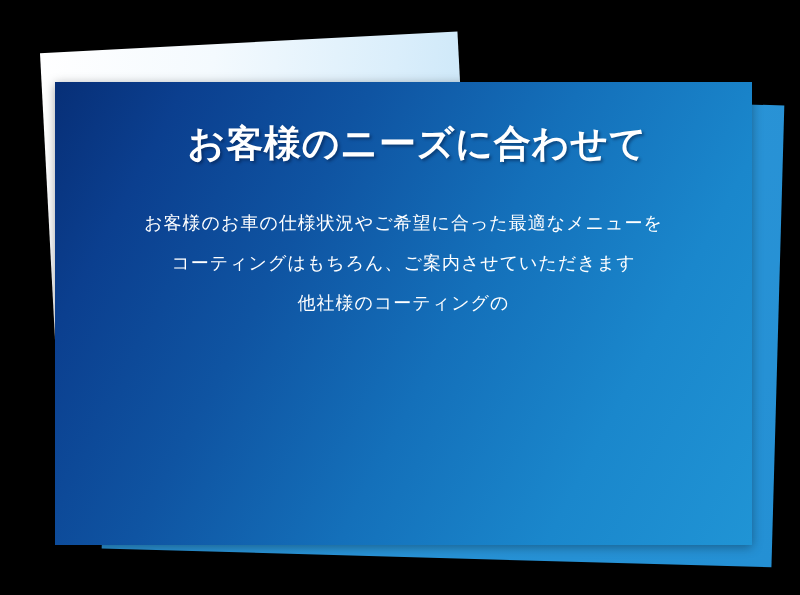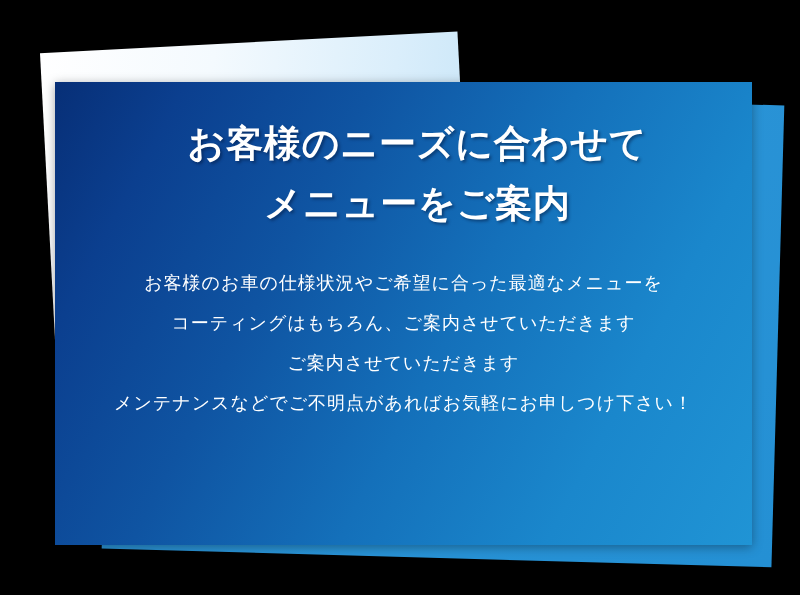--- a/index.html
+++ b/index.html
@@ -113,26 +113,24 @@
 <div id="stage">
 
   <div class="card-back-white"></div>
   <div class="card-back-blue"></div>
 
   <div class="card-main">
     <div class="card-inner">
 
       <div class="heading">
         <span class="heading-line">お客様のニーズに合わせて</span>
-        <span class="heading-line">メニューをご案内</span>
       </div>
 
       <div class="body-text">
         <span class="body-line">お客様のお車の仕様状況やご希望に合った最適なメニューを</span>
         <span class="body-line">コーティングはもちろん、ご案内させていただきます</span>
-        <span class="body-line">ご案内させていただきます</span>
-        <span class="body-line">メンテナンスなどでご不明点があればお気軽にお申しつけ下さい！</span>
+        <span class="body-line">他社様のコーティングの</span>
       </div>
 
     </div>
   </div>
 
 </div>
 
 </body></html>

